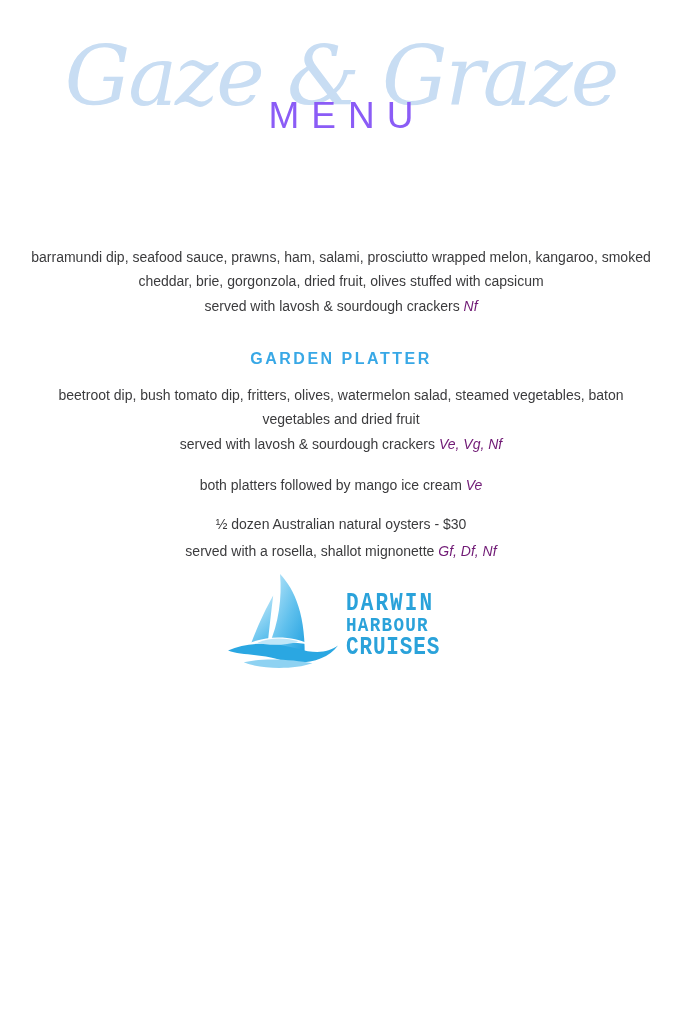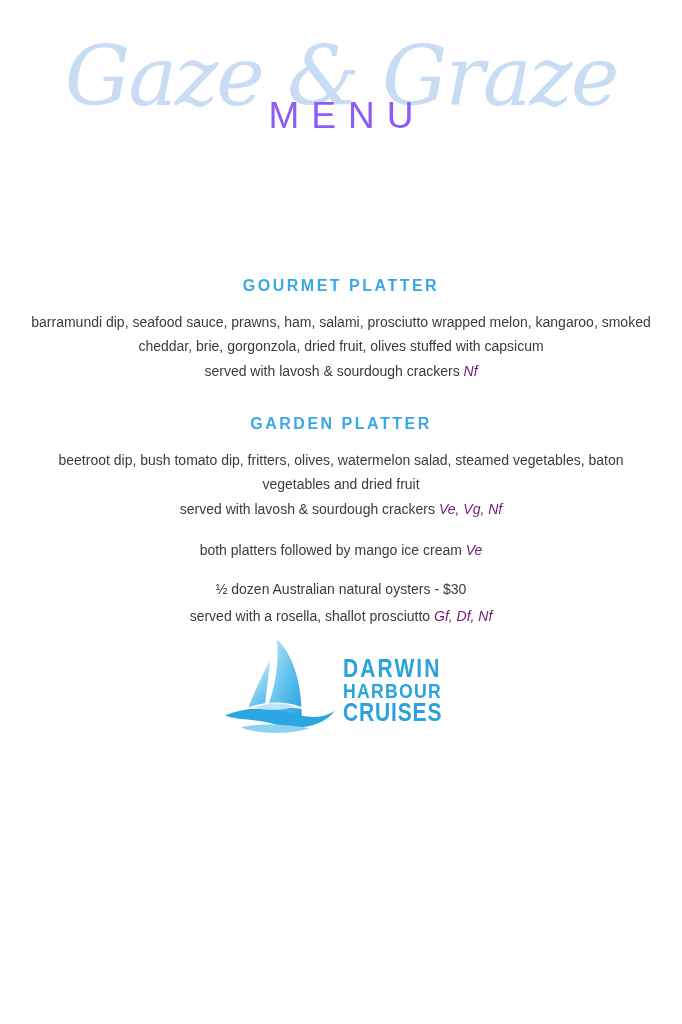--- a/index.html
+++ b/index.html
@@ -54,21 +54,21 @@
   
   .notes { margin-top: 130px; text-align: center; }
   .note {
     margin: 0; font-style: italic;
     font-size: 13.5px; line-height: 23.5px; color: #3b3b3d;
   }
 
   
   .logo-row {
     margin-top: 9px;
-    display: flex; justify-content: center; align-items: center;
+    display: flex; justify-content: center; align-items: center; font-family: Liberation Mono, monospace;
   }
   .boat { width: 118px; height: 106px; flex: 0 0 auto; }
   .logo-text {
     margin-left: 4px;
     color: #2aa2da; font-weight: bold;
     transform: scaleX(0.84); transform-origin: left center;
     text-align: left; white-space: nowrap;
   }
   .logo-l1 { font-size: 25px; line-height: 23px; letter-spacing: 2.5px; }
   .logo-l2 { font-size: 21px; line-height: 21px; letter-spacing: 1.5px; }
@@ -80,37 +80,36 @@
 <div class="page">
 
   <header class="hero">
     <div class="script-title">Gaze &amp; Graze</div>
     <div class="menu-word">MENU</div>
   </header>
 
   <main>
 
     <section>
-      <h2 class="section-heading h-gourmet">GOURMET PLATTER</h2>
       <p class="desc">barramundi dip, seafood sauce, prawns, ham, salami, prosciutto wrapped melon, kangaroo, smoked cheddar, brie, gorgonzola, dried fruit, olives stuffed with capsicum</p>
       <p class="served"><span>served with lavosh &amp; sourdough crackers</span> <span class="tags">Nf</span></p>
     </section>
 
     <section>
       <h2 class="section-heading h-garden">GARDEN PLATTER</h2>
       <p class="desc">beetroot dip, bush tomato dip, fritters, olives, watermelon salad, steamed vegetables, baton vegetables and dried fruit</p>
       <p class="served"><span>served with lavosh &amp; sourdough crackers</span> <span class="tags">Ve, Vg, Nf</span></p>
       <p class="extra"><span>both platters followed by mango ice cream</span> <span class="tags">Ve</span></p>
     </section>
 
     <section>
       <div class="options">
         <p class="option">½ dozen Australian natural oysters - $30</p>
       </div>
-      <p class="served"><span>served with a rosella, shallot prosciutto</span> <span class="tags">Gf, Df, Nf</span></p>
+      <p class="served"><span>served with a rosella, shallot mignonette</span> <span class="tags">Gf, Df, Nf</span></p>
     </section>
 
   </main>
 
   <footer>
 
     <div class="logo-row">
       <span class="boat">
         <svg viewBox="0 0 120 108" width="118" height="106" xmlns="http://www.w3.org/2000/svg" aria-hidden="true">
           <defs>

